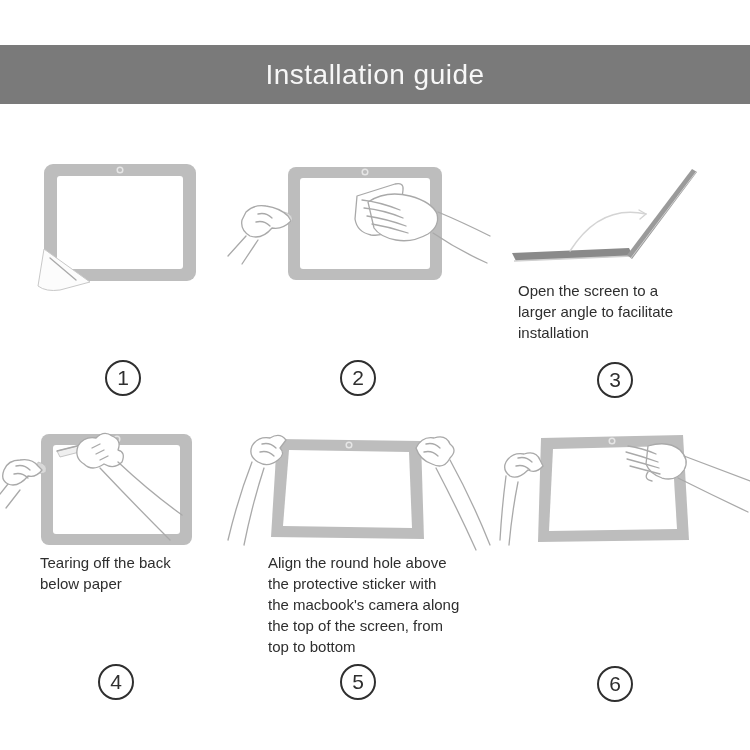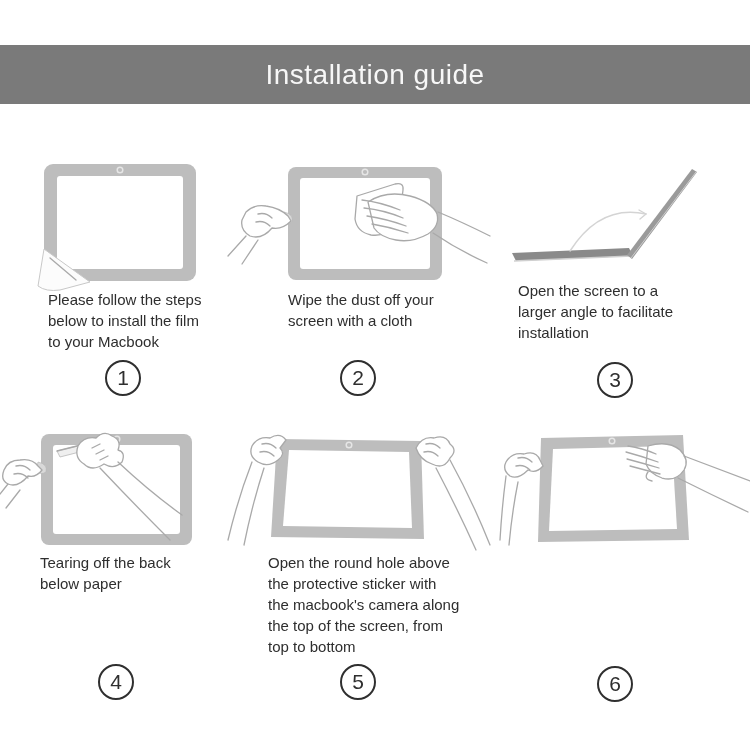--- a/index.html
+++ b/index.html
@@ -121,31 +121,26 @@
       <path class="ln" d="M684,456 Q716,468 750,481"></path>
       <path class="ln" d="M678,478 Q712,495 748,512"></path>
       <path class="blob" d="M506,462 Q512,452 524,454 Q536,450 540,460 L543,466 Q536,474 528,470 Q518,480 510,476 Q502,470 506,462 Z"></path>
       <path class="ln" d="M518,458 Q526,456 532,462"></path>
       <path class="ln" d="M516,466 Q524,464 530,470"></path>
       <path class="ln" d="M506,476 Q502,506 500,540"></path>
       <path class="ln" d="M518,482 Q512,512 509,545"></path>
     </g>
   </svg>
 
-  <div class="caption" style="left:48px;top:289px;">Please follow the steps
-below to install the film
-to your Macbook</div>
-  <div class="caption" style="left:288px;top:289px;">Wipe the dust off your
-screen with a cloth</div>
   <div class="caption" style="left:518px;top:280px;">Open the screen to a
 larger angle to facilitate
 installation</div>
   <div class="caption" style="left:40px;top:552px;">Tearing off the back
 below paper</div>
-  <div class="caption" style="left:268px;top:552px;">Open the round hole above
+  <div class="caption" style="left:268px;top:552px;">Align the round hole above
 the protective sticker with
 the macbook's camera along
 the top of the screen, from
 top to bottom</div>
 
   <div class="badge" style="left:105px;top:360px;">
     <span>1</span>
   </div>
   <div class="badge" style="left:340px;top:360px;">
     <span>2</span>

